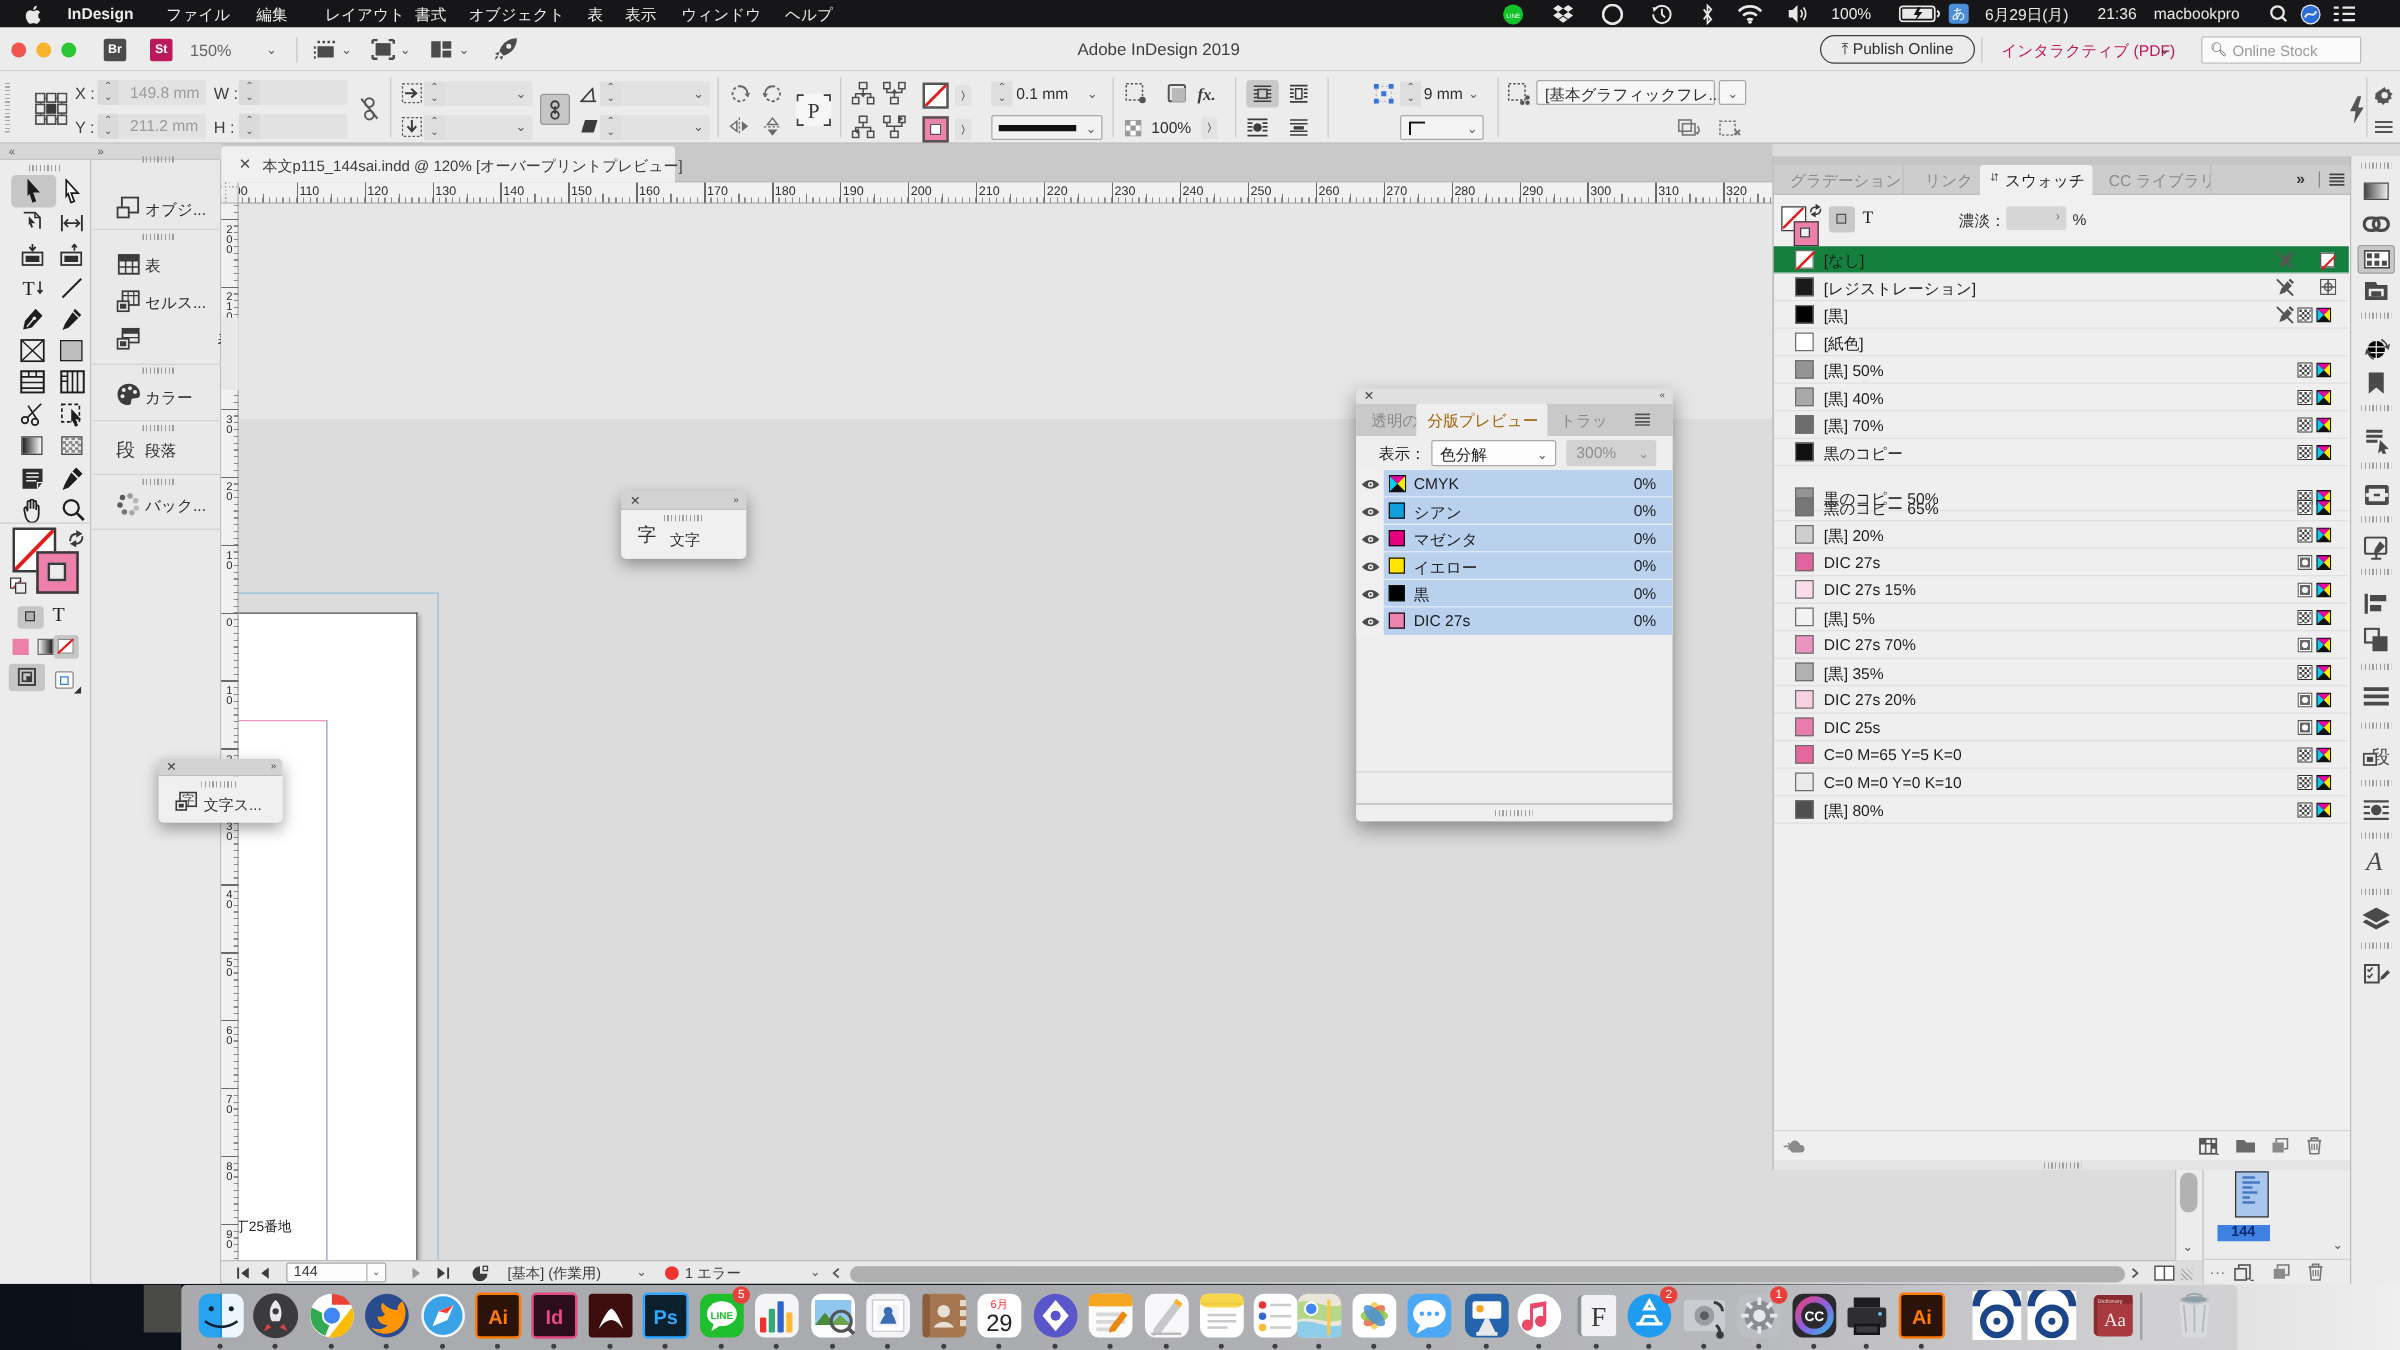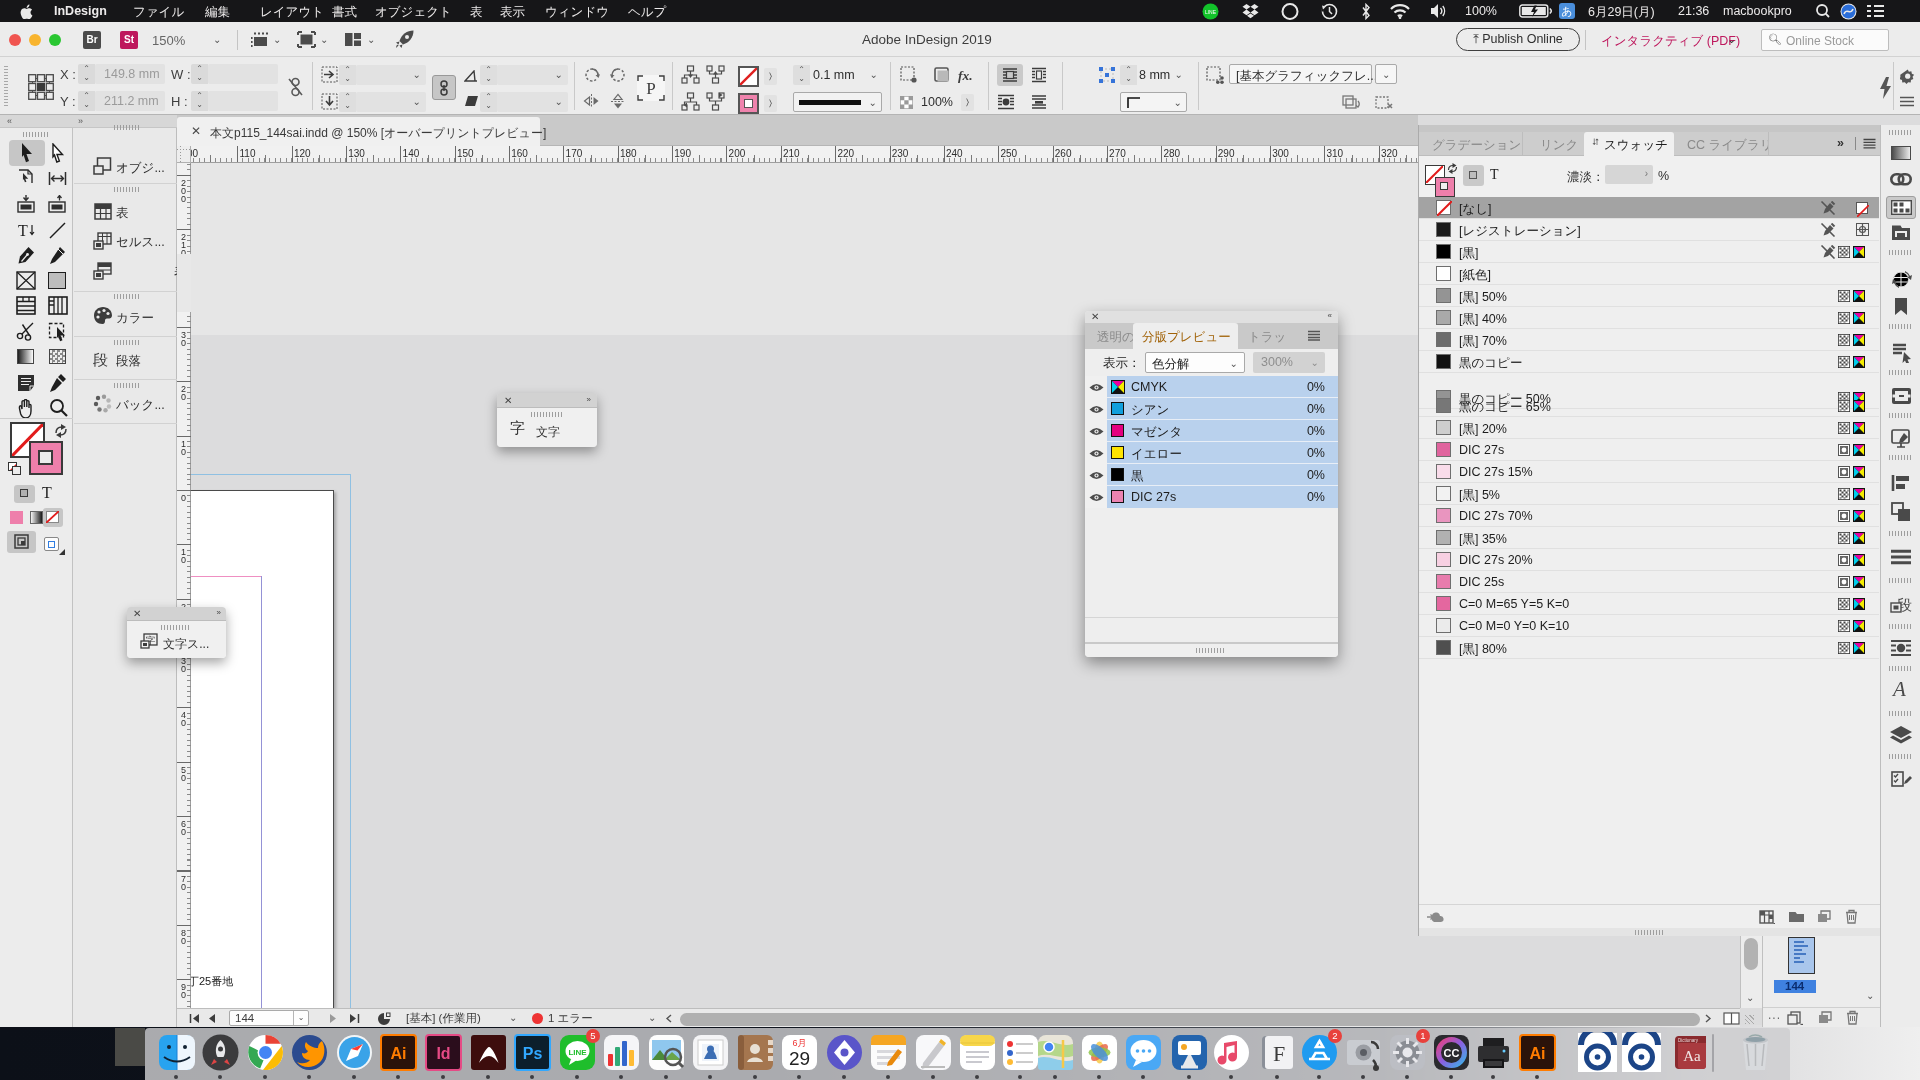--- a/index.html
+++ b/index.html
@@ -337,21 +337,21 @@
         <g fill="#3674d9">
           <rect x="0" y="0" width="4" height="4"></rect>
           <rect x="12" y="0" width="4" height="4"></rect>
           <rect x="0" y="12" width="4" height="4"></rect>
           <rect x="12" y="12" width="4" height="4"></rect>
           <rect x="6" y="6" width="4" height="4"></rect>
         </g>
       </svg>
  <div class="stp" style="left:1120px;top:65px;background:#dedede;">⌃<br>⌄</div>
  <div class="fld" style="left:1137px;top:65px;width:50px;background:#ececec;">
-        <span class="tx" style="left:2px;top:3px;font-size:12.5px;color:#2e2e2e;">8 mm</span>
+        <span class="tx" style="left:2px;top:3px;font-size:12.5px;color:#2e2e2e;">9 mm</span>
         <span class="chv" style="right:4px;top:4px;">⌄</span>
       </div>
  <div class="fldw" style="left:1120px;top:92px;width:67px;background:#f4f4f4;">
         <svg style="position:absolute;left:6px;top:4px" width="14" height="12">
           <path d="M1 11V1h12" fill="none" stroke="#111" stroke-width="1.6"></path>
         </svg>
         <span class="chv" style="right:4px;top:4px;">⌄</span>
       </div>
  <div class="sepv" style="left:1198px;"></div>
  <svg class="ab" style="left:1206px;top:66px" width="18" height="18" viewBox="0 0 18 18">
@@ -586,21 +586,21 @@
         </g>
       </svg>
    <span class="tx" style="left:42px;top:269px;">バック...</span>
    <div class="ab" style="left:0;top:295px;width:103px;height:1px;background:#d2d2d2;"></div>
   </div>
 </div>
 
 <div class="ab" id="tabstrip" style="left:177px;top:115px;width:1241px;height:31px;background:#c9c9c9;border-bottom:1px solid #b5b5b5;">
   <div class="ab" style="left:0;top:2px;width:363px;height:29px;background:#f0f0f0;border-radius:3px 3px 0 0;">
     <span class="tx" style="left:14px;top:7px;color:#4a4a4a;font-size:12px;">✕</span>
-    <span class="tx" style="left:33px;top:8px;color:#3a3a3a;font-size:12px;">本文p115_144sai.indd @ 150% [オーバープリントプレビュー]</span>
+    <span class="tx" style="left:33px;top:8px;color:#3a3a3a;font-size:12px;">本文p115_144sai.indd @ 120% [オーバープリントプレビュー]</span>
   </div>
 </div>
 
 <div class="ab" id="rulerh" style="left:177px;top:146px;width:1241px;height:17px;border-bottom:1px solid #9e9e9e;background-color:#f1f1f1;background-image:repeating-linear-gradient(90deg,#6a6a6a 0 1px,transparent 1px 54.35px),repeating-linear-gradient(90deg,#7a7a7a 0 1px,transparent 1px 27.175px),repeating-linear-gradient(90deg,#8a8a8a 0 1px,transparent 1px 5.435px);background-size:100% 17px,100% 7px,100% 4.5px;background-position:5.65px 0,5.65px 100%,0.215px 100%;background-repeat:no-repeat;font-size:10px;color:#2e2e2e;">
 <span class="tx" style="left:10px;top:2px;">00</span>
 <span class="tx" style="left:62.5px;top:2px;">110</span>
 <span class="tx" style="left:116.9px;top:2px;">120</span>
 <span class="tx" style="left:171.2px;top:2px;">130</span>
 <span class="tx" style="left:225.6px;top:2px;">140</span>
 <span class="tx" style="left:279.9px;top:2px;">150</span>
@@ -858,21 +858,21 @@
         <div style="position:absolute;left:5.5px;top:5.5px;width:8px;height:8px;border:1.6px solid #555;background:#bdbdbd;"></div>
       </div>
    <span class="tx" style="left:71px;top:11px;font-size:14px;color:#1d1d1d;font-family:'Liberation Serif',serif;">T</span>
    <span class="tx" style="left:148px;top:13px;font-size:12.5px;color:#2e2e2e;">濃淡：</span>
    <div class="fld" style="left:186px;top:9px;width:48px;height:19px;background:#d6d6d6;">
         <span class="chv" style="right:5px;top:3px;color:#777;">›</span>
       </div>
    <span class="tx" style="left:239px;top:13px;font-size:12.5px;color:#2e2e2e;">%</span>
  </div>
  <div id="swrows" class="ab" style="left:0;top:72px;width:462px;">
-<div class="swrow" style="top:0px;background:#a3a3a3;">
+<div class="swrow" style="top:0px;background:#15803d;">
 <div class="swsq" style="background:#fff;"><svg width="15" height="15">
             <path d="M0 15 15 0" stroke="#e21b1b" stroke-width="2"></path>
           </svg></div>
 <span class="swtx">[なし]</span>
 <svg class="ab" style="left:401px;top:4px" width="16" height="14" viewBox="0 0 16 14">
           <path d="M10 2l3.5 3.5L8 11l-4.5 1.5L5 8z" fill="#555"></path>
           <path d="M11.5 0.5l3 3" stroke="#555" stroke-width="2"></path>
           <path d="M1.5 0.5l13 13" stroke="#555" stroke-width="1.6"></path>
         </svg>
 <div class="ab" style="left:437px;top:5px;width:12px;height:12px;background:#fff;border:1px solid #555;"><svg width="12" height="12">

